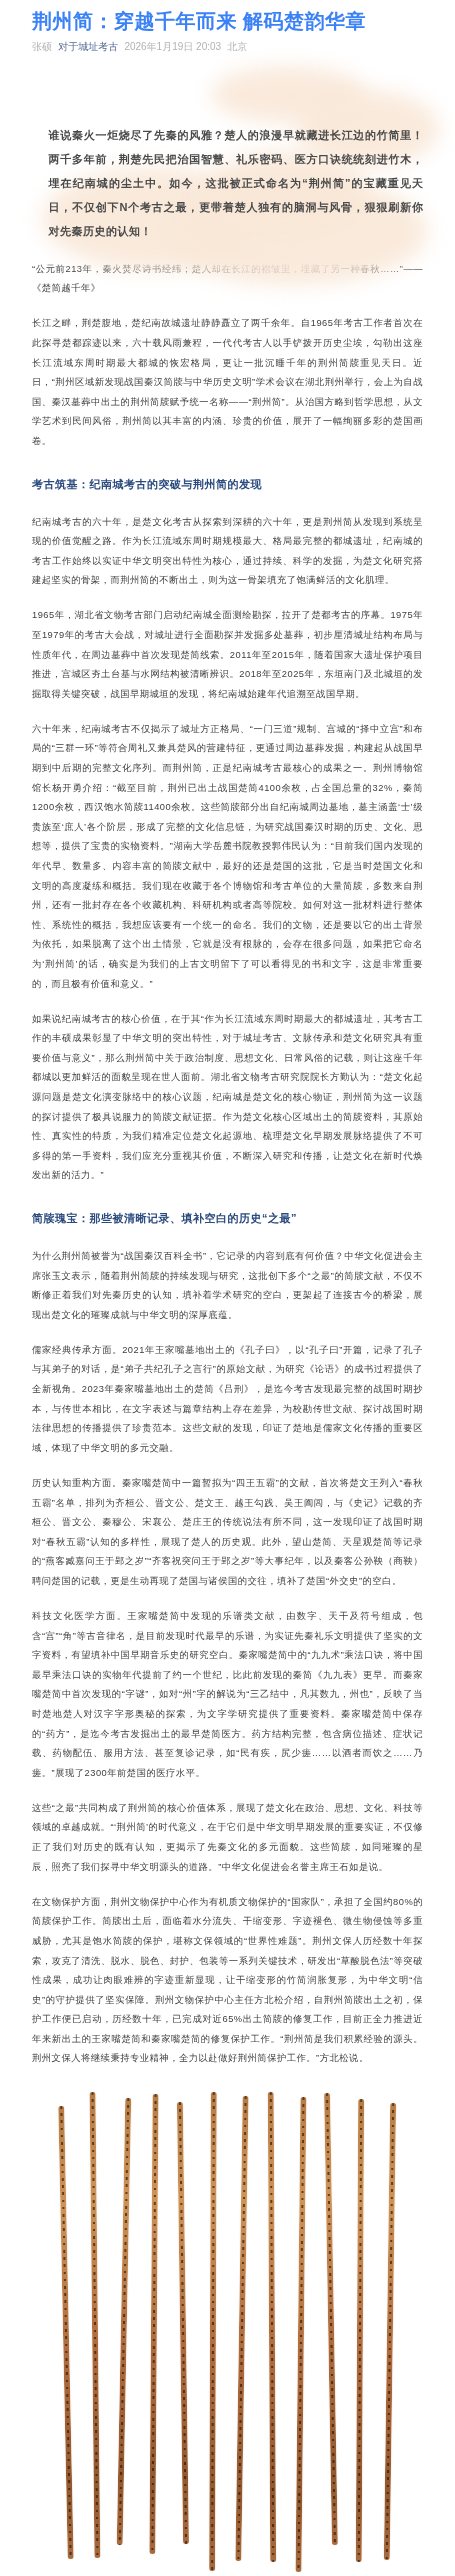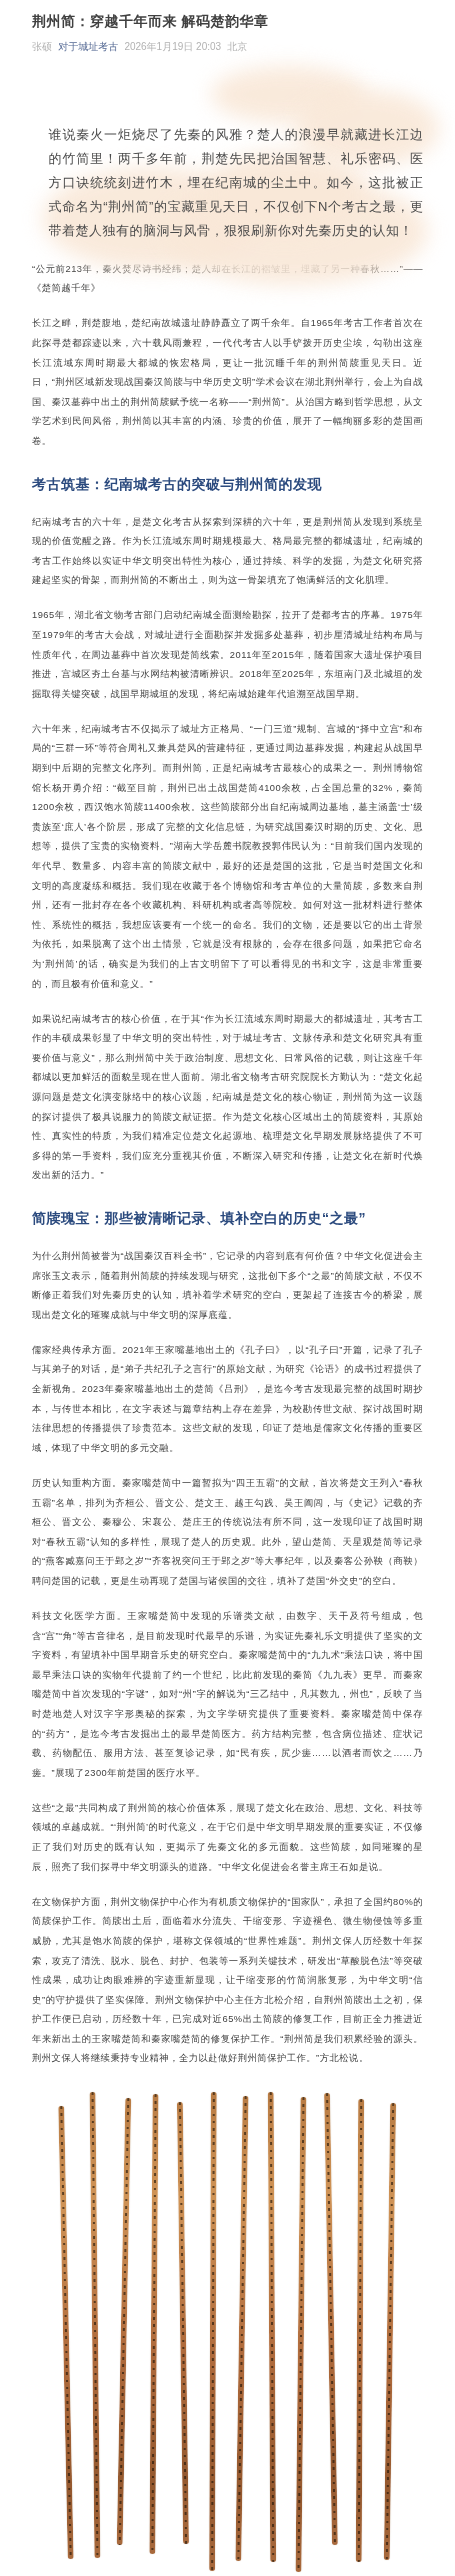--- a/index.html
+++ b/index.html
@@ -1,34 +1,34 @@
 <!DOCTYPE html>
 <html style="font-size:8.2px"><head>
 <meta charset="utf-8">
 <style>
   html,body{margin:0;padding:0;background:#ffffff;}
   body{width:455px;font-family:"Liberation Sans","DejaVu Sans",sans-serif;color:#3e3e3e;}
   .page{width:455px;box-sizing:border-box;padding:12.4px 32px 15.5px 32px;position:relative;overflow:hidden;}
-  .title{font-size:14px;line-height:19px;font-weight:bold;color:#404040;margin:0 0 8.2px 0;letter-spacing:0.5px;}
+  .title{font-size:20px;line-height:19px;font-weight:bold;color:#3b82f6;margin:0 0 8.2px 0;letter-spacing:0.5px;}
   .byline{display:flex;align-items:center;gap:6.2px;font-size:10px;margin-bottom:5.2px;}
   .byline .author{color:#b2b2b2;}
   .byline .source{color:#576b95;cursor:pointer;}
   .byline .dt,.byline .loc{color:#b2b2b2;}
   
   .intro-wrap{position:relative;margin-top:20.6px;min-height:170px;}
   .blob{position:absolute;border-radius:50%;background:#f9e8d8;filter:blur(10.3px);opacity:.9;}
   .blob.b1{right:57px;top:-8.2px;width:155px;height:57px;}
   .blob.b2{right:-15.5px;top:15.5px;width:144px;height:77px;}
   .blob.b3{left:10.3px;top:93px;width:222px;height:103px;}
   .blob.b4{right:-5.2px;top:103px;width:268px;height:108px;}
   .blob.b5{left:170px;top:77px;width:165px;height:88px;}
-  .intro-text{position:relative;z-index:2;padding:49px 0 0 16.5px;width:375px;font-size:13px;font-weight:400;color:#4a4a4a;line-height:24px;letter-spacing:0.5px;text-align:justify;}
+  .intro-text{position:relative;z-index:2;padding:49px 0 0 16.5px;width:375px;font-size:11px;font-weight:700;color:#4a4a4a;line-height:24px;letter-spacing:0.5px;text-align:justify;}
   
   .body-p{font-size:9.3px;line-height:19.6px;letter-spacing:0.5px;color:#3e3e3e;text-align:justify;margin:15.5px 0;}
-  .sec-h{font-size:14px;line-height:14.4px;font-weight:bold;color:#2b4a7e;letter-spacing:0.5px;margin:25px 0 21.6px 0;}
+  .sec-h{font-size:11px;line-height:14.4px;font-weight:bold;color:#2b4a7e;letter-spacing:0.5px;margin:25px 0 21.6px 0;}
   
   .fig1{position:relative;width:330px;height:489px;margin:23px auto 0 auto;background:#ffffff;display:flex;justify-content:space-between;align-items:flex-start;cursor:pointer;}
   .slip{width:5.7px;border-radius:3.1px;background-image:
       repeating-linear-gradient(180deg, rgba(35,22,8,0.65) 0 2.6px, rgba(35,22,8,0) 2.6px 7.2px),
       linear-gradient(180deg,#b97c44 0%,#cf9356 22%,#b06b3c 55%,#95592f 85%,#a96a3d 100%);
     background-size:2.1px 100%,100% 100%;background-position:center top,center;background-repeat:repeat-y,no-repeat;
     box-shadow:0 0 1px rgba(120,80,40,.35);}
 </style>
 </head>
 <body>

